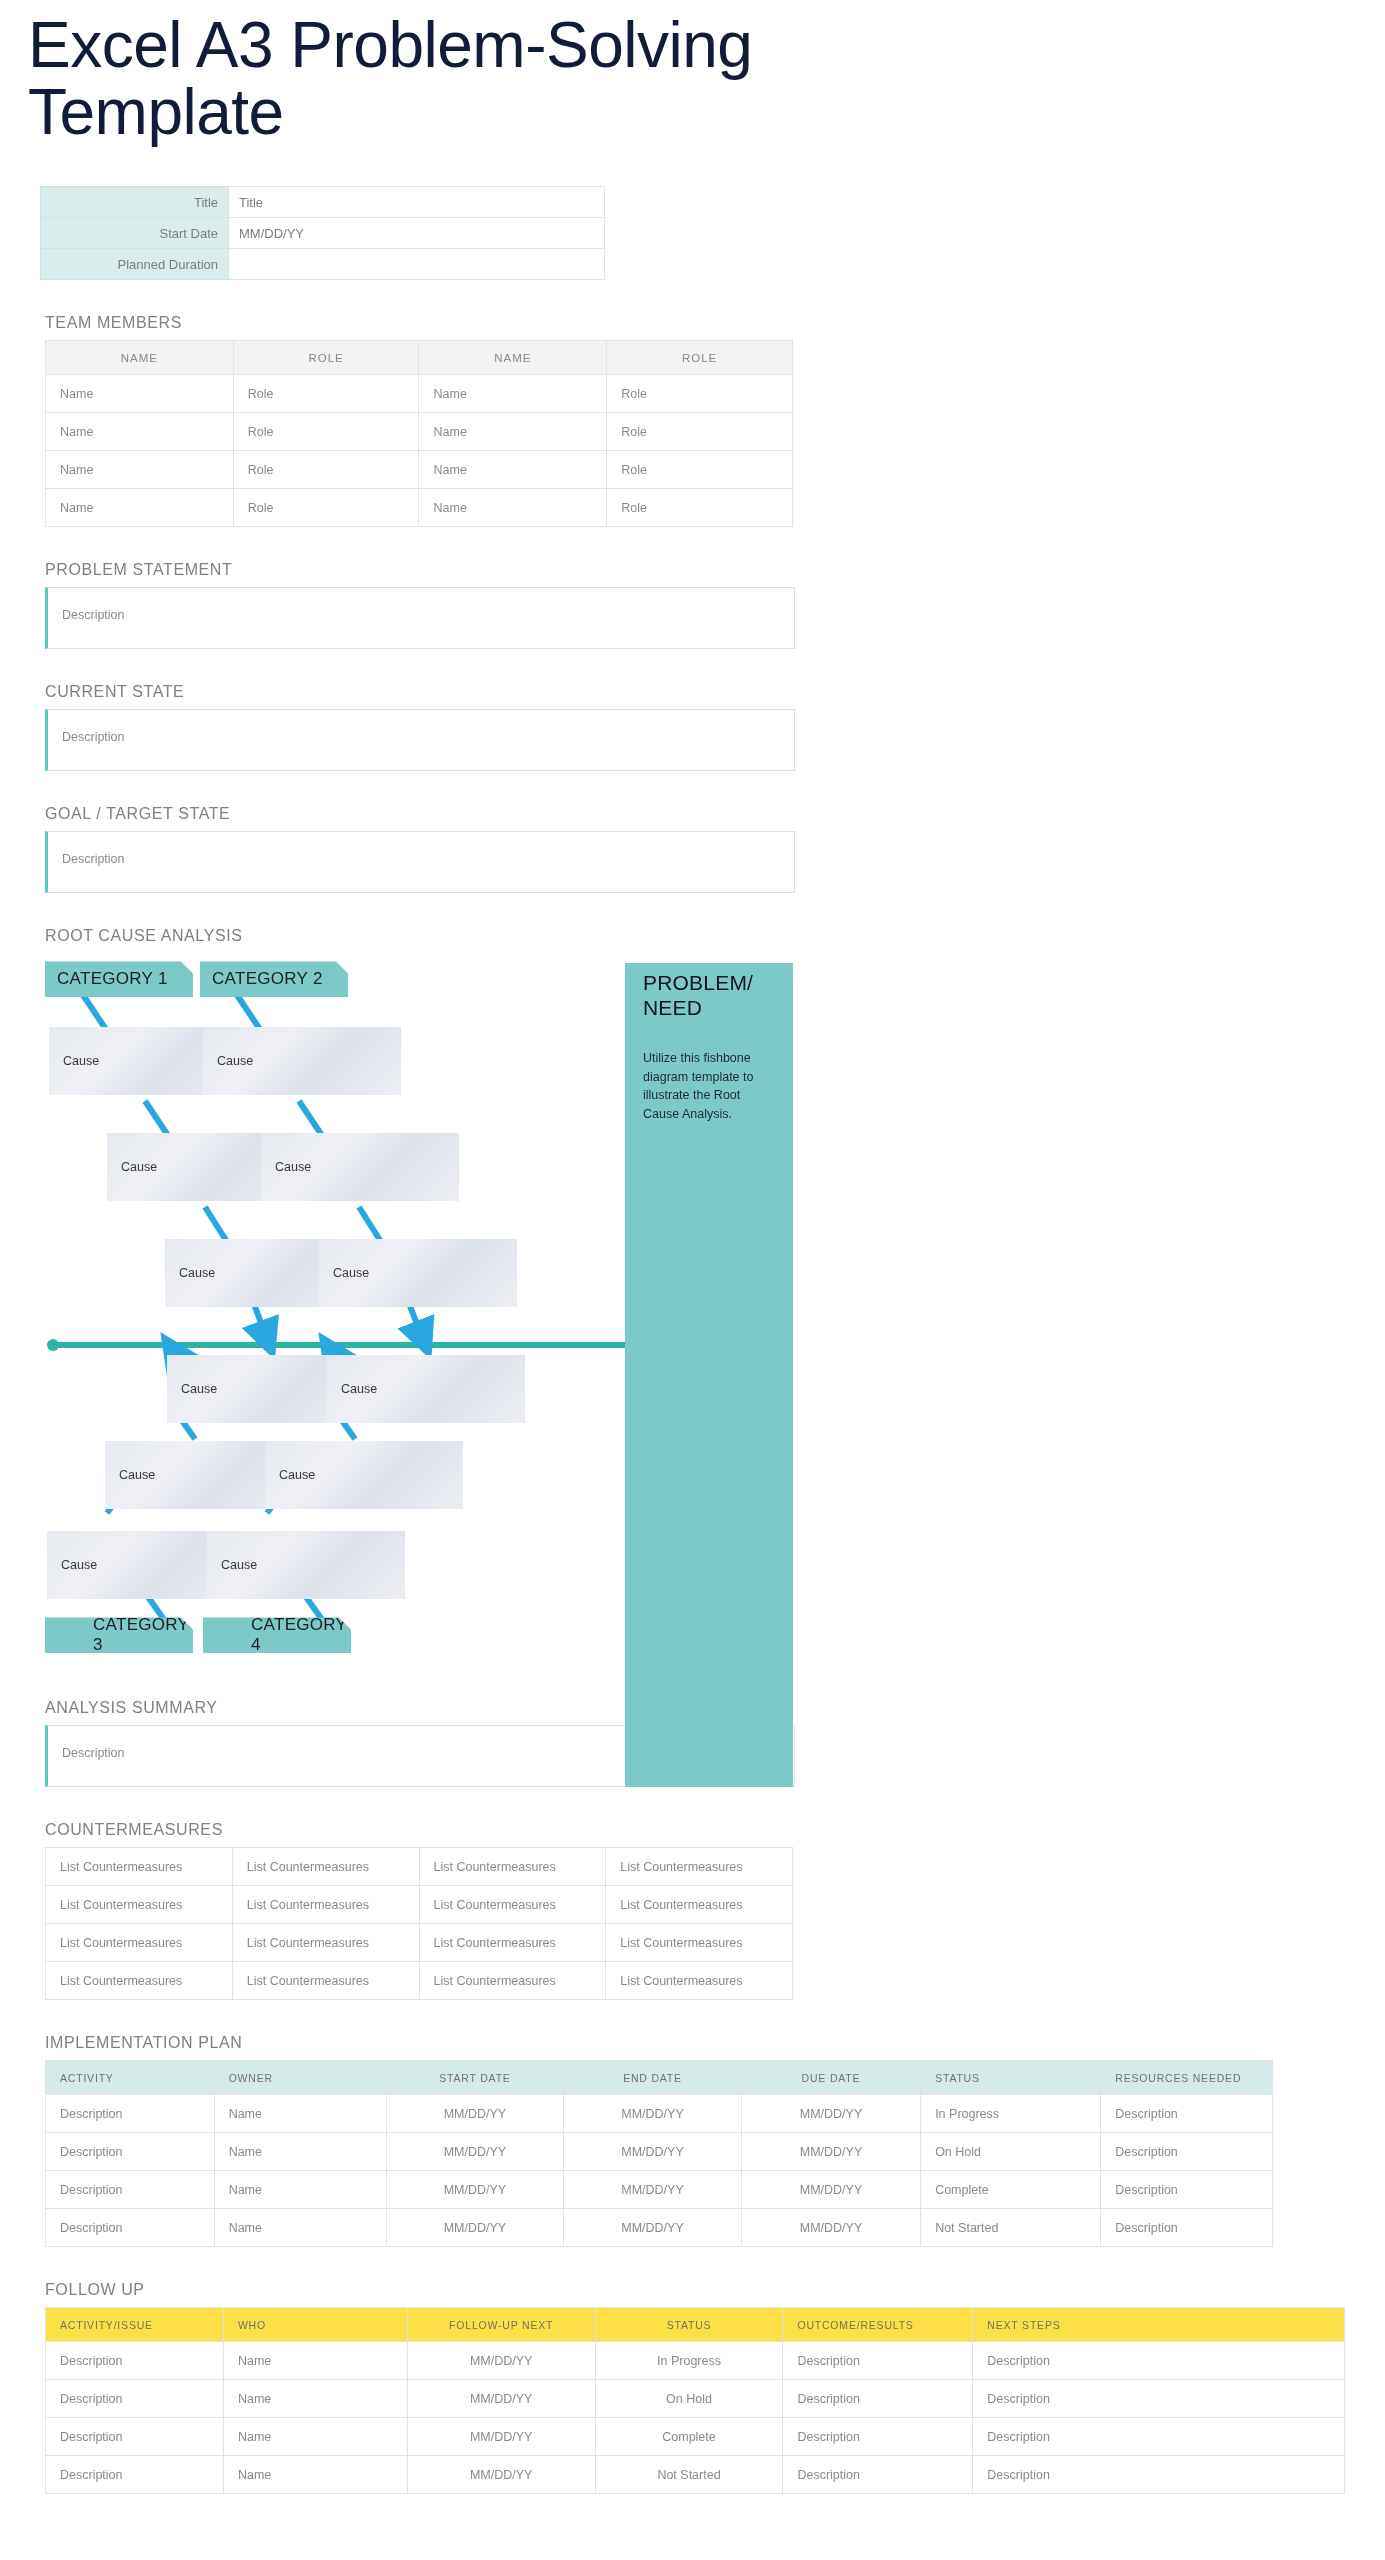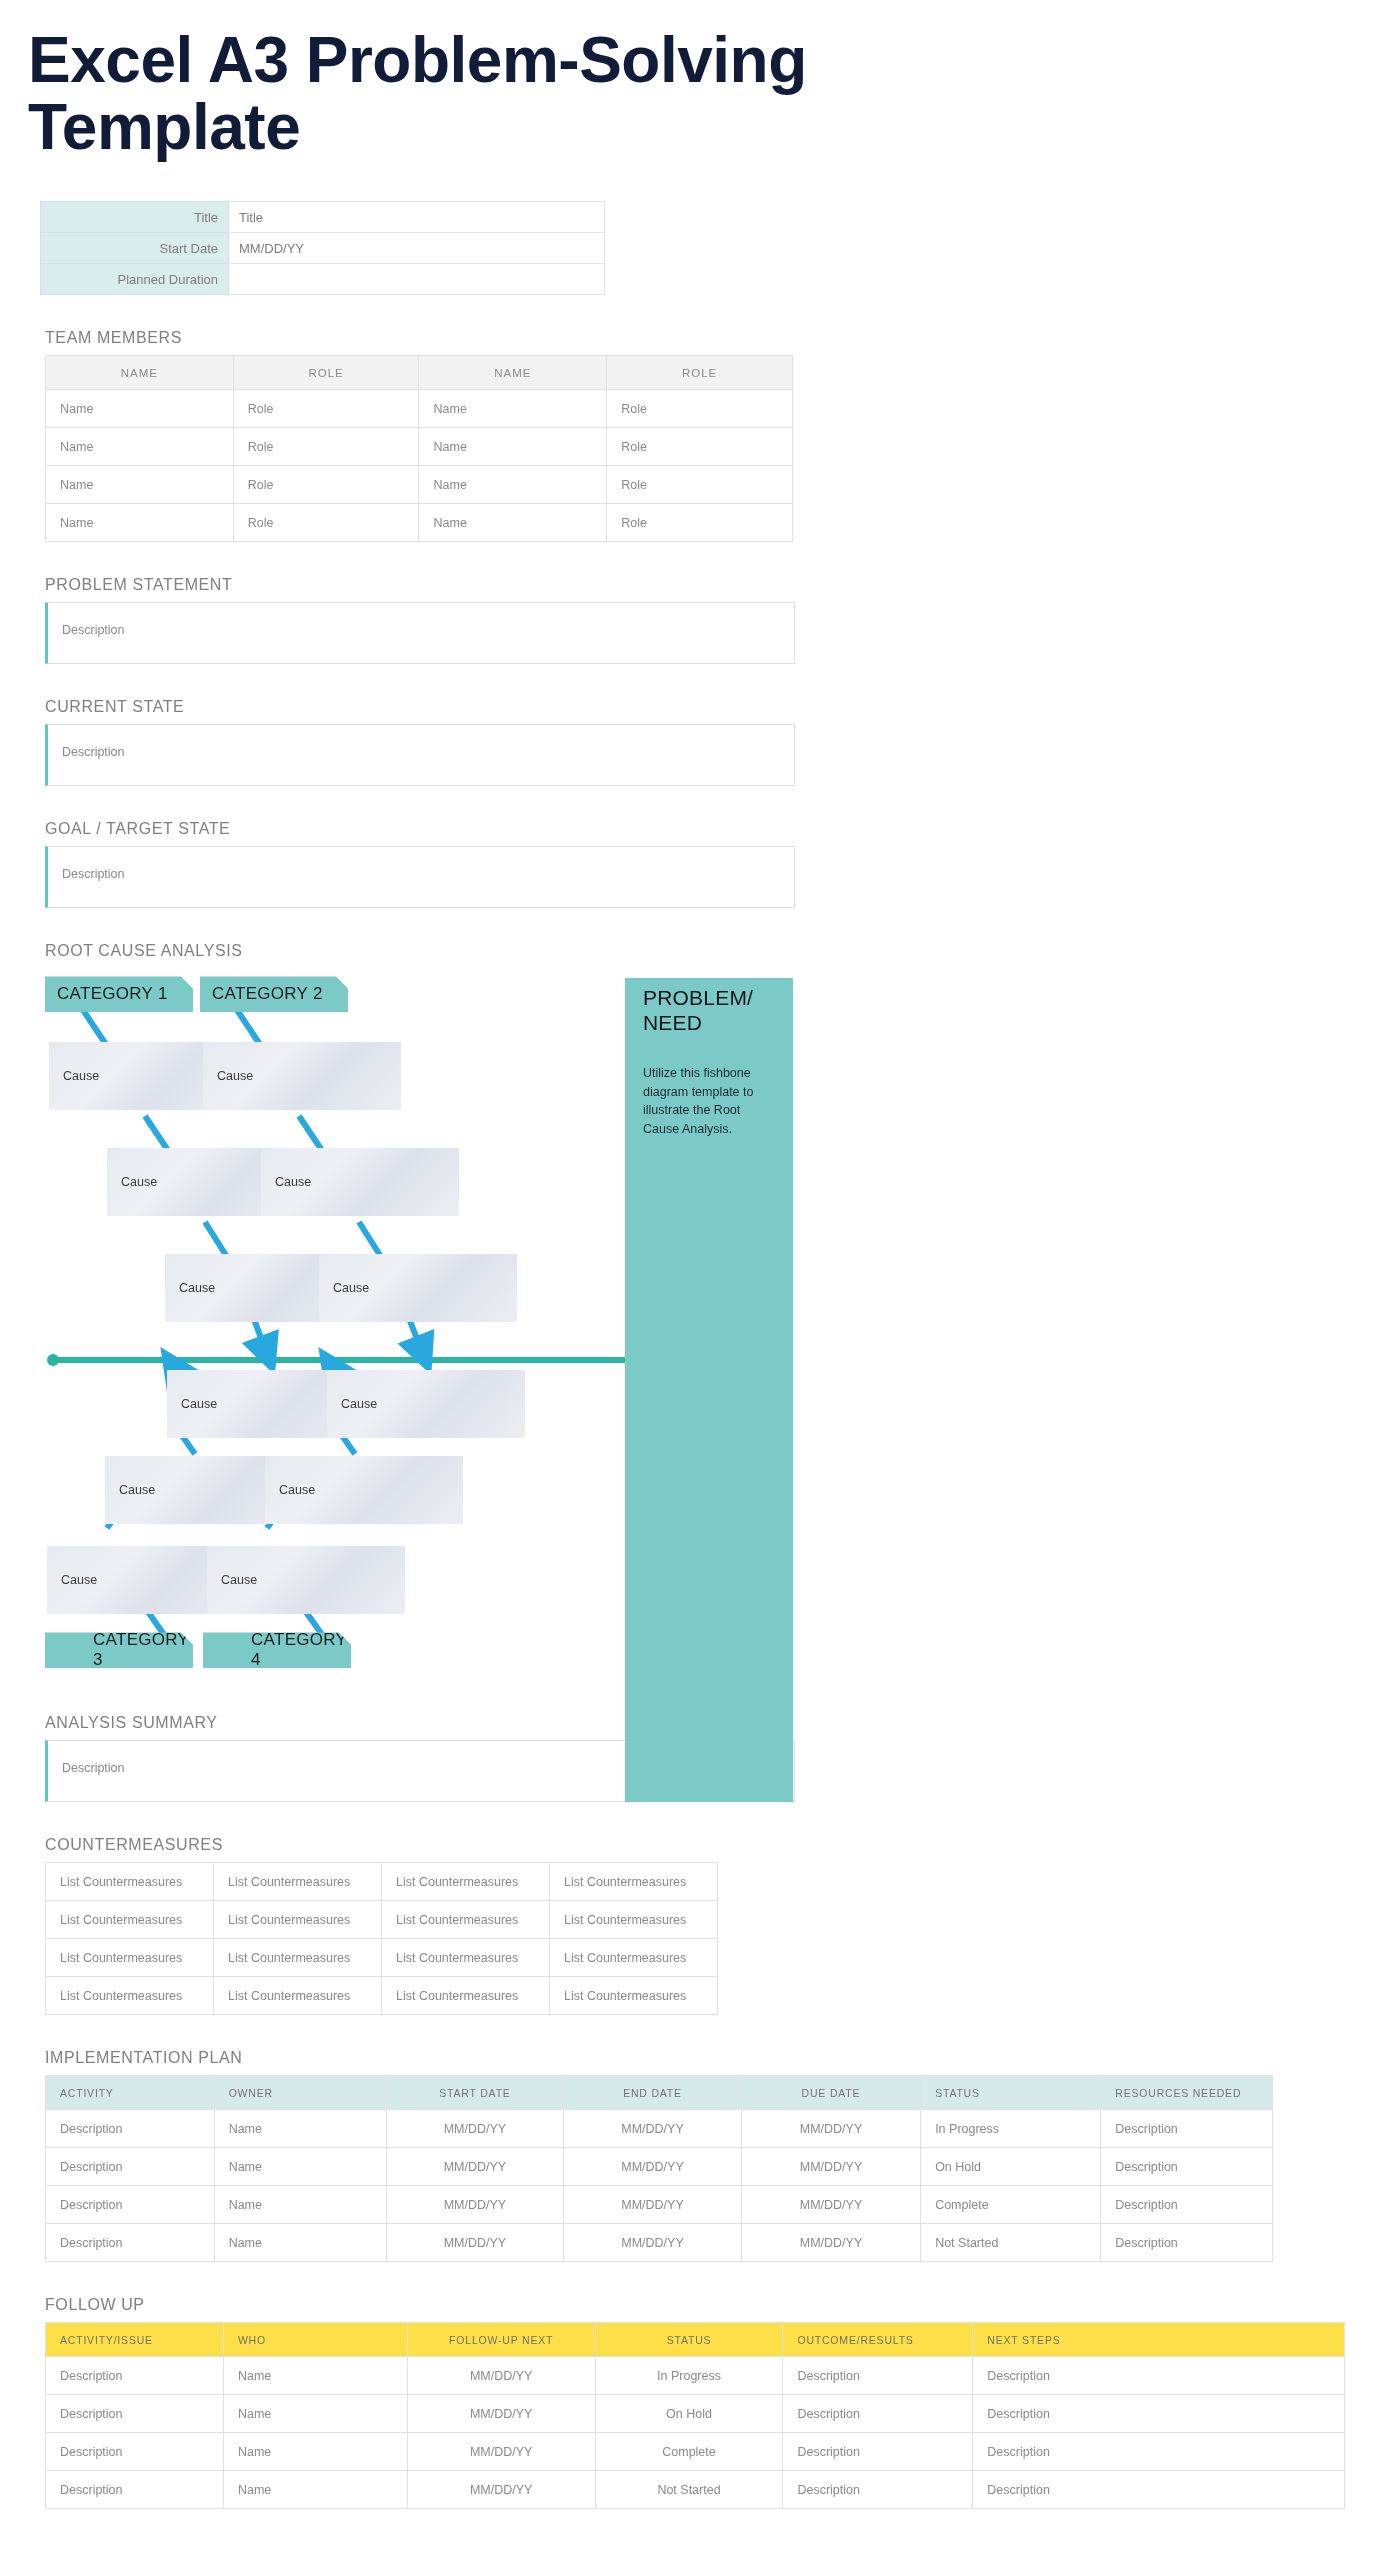--- a/index.html
+++ b/index.html
@@ -9,24 +9,24 @@
     font-family: "Liberation Sans", sans-serif;
   }
   body { padding: 0 0 60px 0; }
 
   .page { width: 1385px; position: relative; }
 
   
   .title {
     color: #111c39;
     font-size: 64px;
-    font-weight: bold;
+    font-weight: normal;
     line-height: 1.05;
     letter-spacing: -0.5px;
-    padding: 27px 0 0 28px;
+    padding: 12px 0 0 28px;
     width: 830px;
   }
 
   
   .info-table {
     margin: 40px 0 0 40px;
     border-collapse: collapse;
     width: 565px;
   }
   .info-table td {
@@ -147,21 +147,21 @@
     letter-spacing: 0.2px;
   }
   .need-body {
     margin-top: 28px;
     font-size: 12.5px;
     color: #1d2a33;
     line-height: 1.5;
   }
 
   
-  .cm { width: 673px; }
+  .cm { width: 748px; }
   .cm td { height: 38px; }
   .cm col { width: 187px; }
 
   
   .impl { width: 1228px; }
   .impl th {
     background: #d7eaea;
     font-size: 10.5px;
     letter-spacing: 0.8px;
     color: #72727a;

